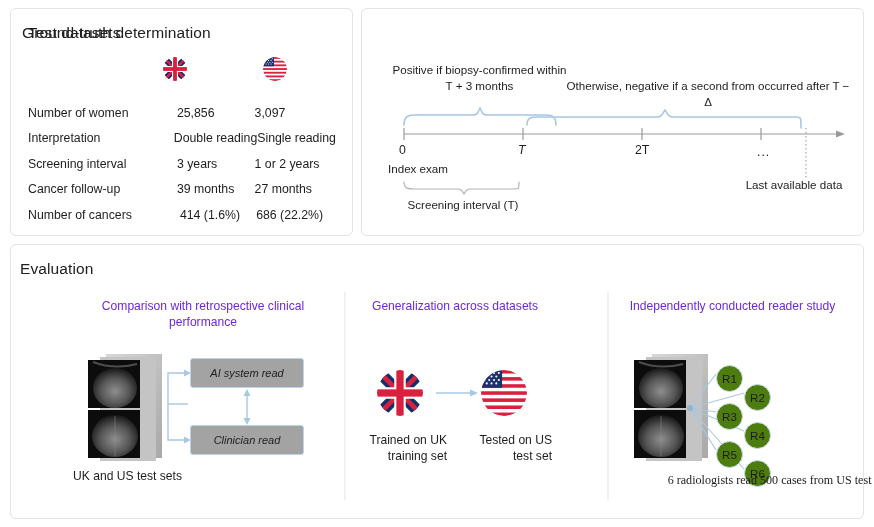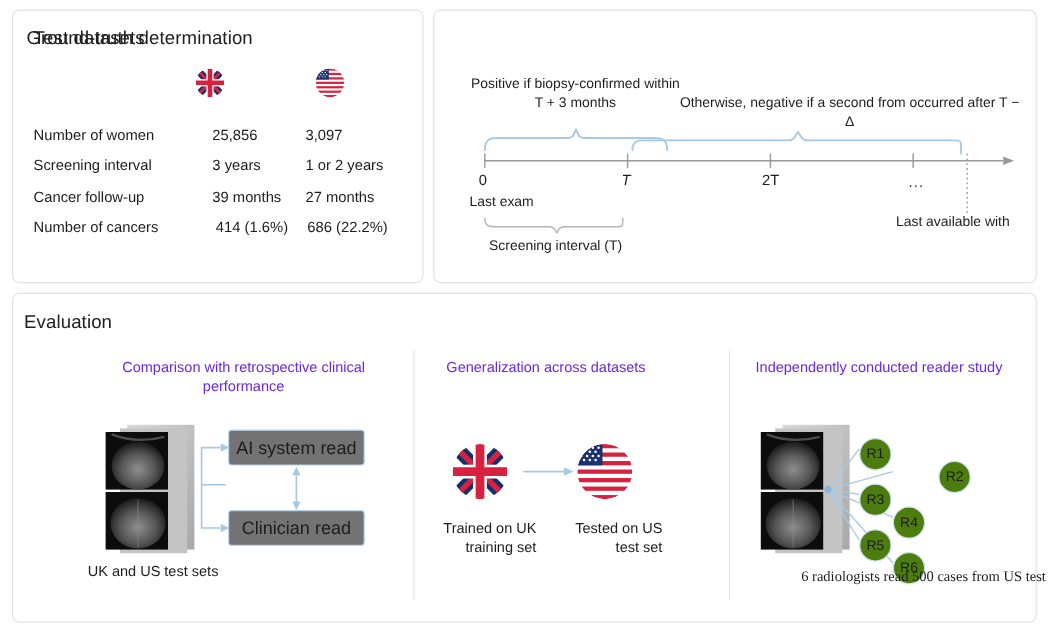--- a/index.html
+++ b/index.html
@@ -58,40 +58,41 @@
   #sub-head-2{left:355px;top:298px;width:200px;}
   #sub-head-3{left:620px;top:298px;width:225px;}
 
   .sub-foot{position:absolute;font-size:12.1px;color:#1d1d1d;line-height:16px;text-align:right;}
   #foot-1{left:52px;top:468px;width:130px;}
   #foot-2a{left:355px;top:432px;width:92px;}
   #foot-2b{left:460px;top:432px;width:92px;}
   #foot-3{left:648px;top:472px;width:240px;font-family:Liberation Serif, serif;}
 
   .mbox{
-    position:absolute;border:1px solid #b9d4ec;border-radius:3px;background:#737373;
-    font-size:15px;color:#1d1d1d;display:flex;align-items:center;justify-content:center;
+    position:absolute;border:1px solid #b9d4ec;border-radius:3px;background:#a3a3a3;
+    font-size:11px;color:#1d1d1d;display:flex;align-items:center;justify-content:center;
     box-sizing:border-box;
+    font-style:italic;
   }
   #box-ai{left:190px;top:358px;width:114px;height:30px;}
   #box-clin{left:190px;top:425px;width:114px;height:30px;}
 
   .flag-lg{position:absolute;width:46px;height:46px;border-radius:50%;overflow:hidden;}
   .flag-lg svg{display:block;width:46px;height:46px;}
   #flag-uk-train{left:377px;top:370px;}
   #flag-us-test{left:481px;top:370px;}
 
   .rcircle{
     position:absolute;width:27px;height:27px;border-radius:50%;
     border:1px solid #cfe0ef;background:#4d7c0f;
     font-size:11.6px;color:#1d1d1d;
     display:flex;align-items:center;justify-content:center;box-sizing:border-box;
   }
   #rc-1{left:716px;top:365px;}
-  #rc-2{left:744px;top:384px;margin-left:38px;}
+  #rc-2{left:744px;top:384px;}
   #rc-3{left:716px;top:403px;}
   #rc-4{left:744px;top:422px;}
   #rc-5{left:716px;top:441px;}
   #rc-6{left:744px;top:460px;}
 
   .mammo-stack{position:absolute;}
   .mammo-stack svg{display:block;}
 </style>
 </head>
 <body>
@@ -158,20 +159,25 @@
   </svg>
 </div>
 
 <div class="dtable">
   <div class="drow">
     <div class="dlabel">Number of women</div>
     <div class="dval-uk">25,856</div>
     <div class="dval-us">3,097</div>
   </div>
   <div class="drow">
+    <div class="dlabel">Interpretation</div>
+    <div class="dval-uk">Double reading</div>
+    <div class="dval-us">Single reading</div>
+  </div>
+  <div class="drow">
     <div class="dlabel">Screening interval</div>
     <div class="dval-uk">3 years</div>
     <div class="dval-us">1 or 2 years</div>
   </div>
   <div class="drow">
     <div class="dlabel">Cancer follow-up</div>
     <div class="dval-uk">39 months</div>
     <div class="dval-us">27 months</div>
   </div>
   <div class="drow">
@@ -180,22 +186,22 @@
     <div class="dval-us">686 (22.2%)</div>
   </div>
 </div>
 
 <div class="panel" id="panel-groundtruth"></div>
 
 <div class="panel-title" id="groundtruth-title">Ground-truth determination</div>
 
 <div class="gt-cap" id="cap-positive">Positive if biopsy-confirmed within T + 3 months</div>
 <div class="gt-cap" id="cap-negative">Otherwise, negative if a second from occurred after T − Δ</div>
-<div class="gt-cap" id="cap-index">Last exam</div>
-<div class="gt-cap" id="cap-last">Last available with</div>
+<div class="gt-cap" id="cap-index">Index exam</div>
+<div class="gt-cap" id="cap-last">Last available data</div>
 <div class="gt-cap" id="cap-interval">Screening interval (T)</div>
 
 <div class="ticklabel" id="tl-0">0</div>
 <div class="ticklabel" id="tl-T">T</div>
 <div class="ticklabel" id="tl-2T">2T</div>
 <div class="ticklabel" id="tl-dots">...</div>
 
 <svg class="gt-svg">
 
   <line x1="404" y1="134" x2="836" y2="134" stroke="#9a9a9a" stroke-width="1.2"></line>

